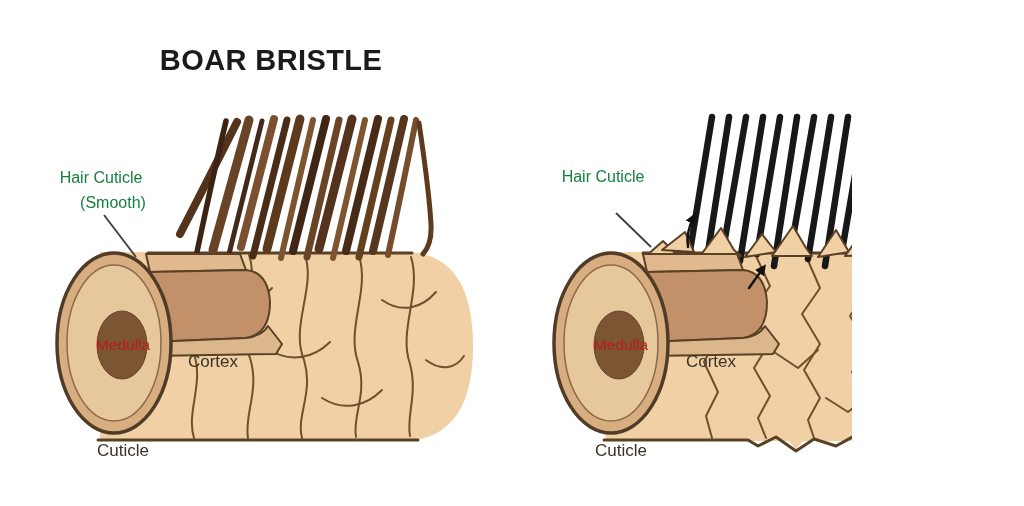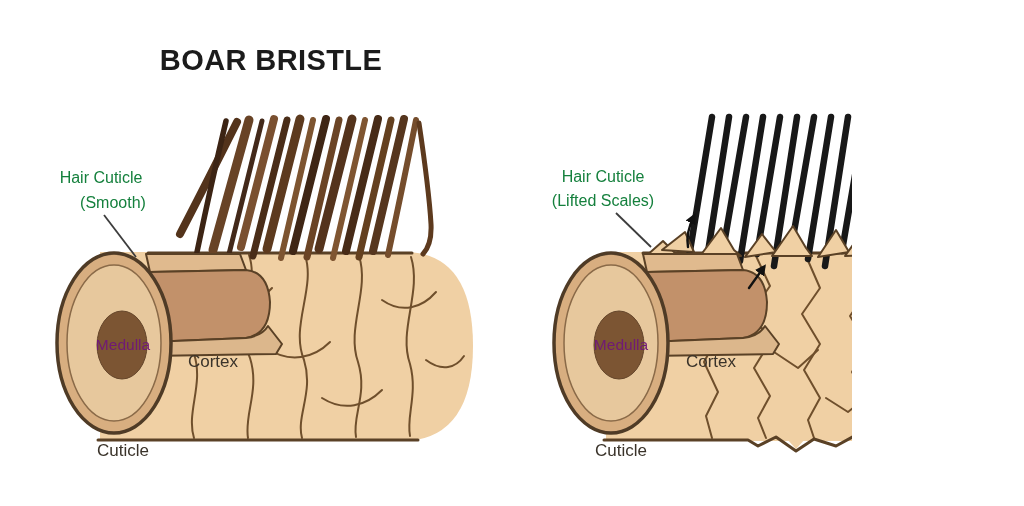--- a/index.html
+++ b/index.html
@@ -29,21 +29,21 @@
     font-weight:400;
     color:#15803d;
   }
   .part-label{
     font-size:17px;
     color:#3a332a;
     margin-top:48px;
   }
   .medulla-label{
     font-size:15.5px;
-    color:#701a75;
+    color:#b91c1c;
   }
 </style>
 </head>
 <body>
 
 <div id="stage">
 
   <svg id="artwork" viewBox="0 0 1024 506" aria-hidden="true">
     <defs>
       <marker id="ah" viewBox="0 0 10 10" refX="7" refY="5" markerWidth="4.6" markerHeight="4.6" orient="auto">
@@ -172,21 +172,20 @@
       <path d="M616,213 L651,247" stroke="#3d3d3d" stroke-width="1.8" fill="none"></path>
     </g>
   </svg>
 
   <div class="lbl panel-title" style="left:271px;top:61px;">BOAR BRISTLE</div>
 
   <div class="lbl callout-text" style="left:101px;top:178px;">Hair Cuticle</div>
   <div class="lbl callout-text" style="left:101px;top:203px;margin-left:12px;">(Smooth)</div>
 
   <div class="lbl callout-text" style="left:603px;top:177px;">Hair Cuticle</div>
-  <div class="lbl callout-text" style="left:603px;top:201px;">(Lifted Scales)</div>
 
   <div class="lbl part-label" style="left:213px;top:314px;">Cortex</div>
   <div class="lbl medulla-label" style="left:123px;top:345px;">Medulla</div>
   <div class="lbl part-label" style="left:123px;top:403px;">Cuticle</div>
 
   <div class="lbl part-label" style="left:711px;top:314px;">Cortex</div>
   <div class="lbl medulla-label" style="left:621px;top:345px;">Medulla</div>
   <div class="lbl part-label" style="left:621px;top:403px;">Cuticle</div>
 
 </div>

